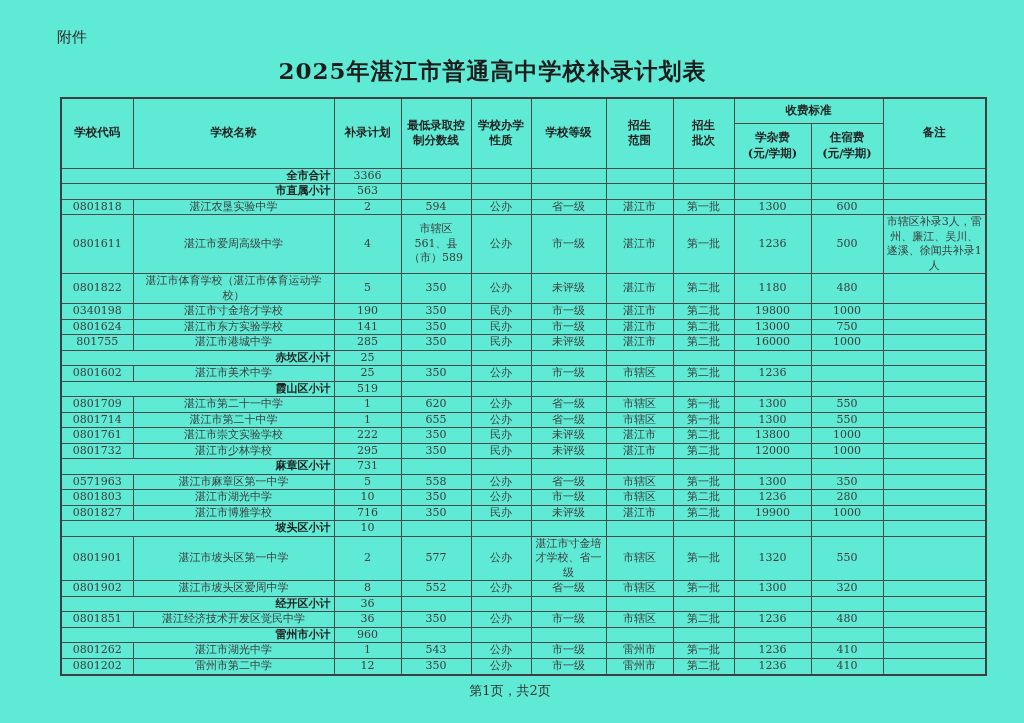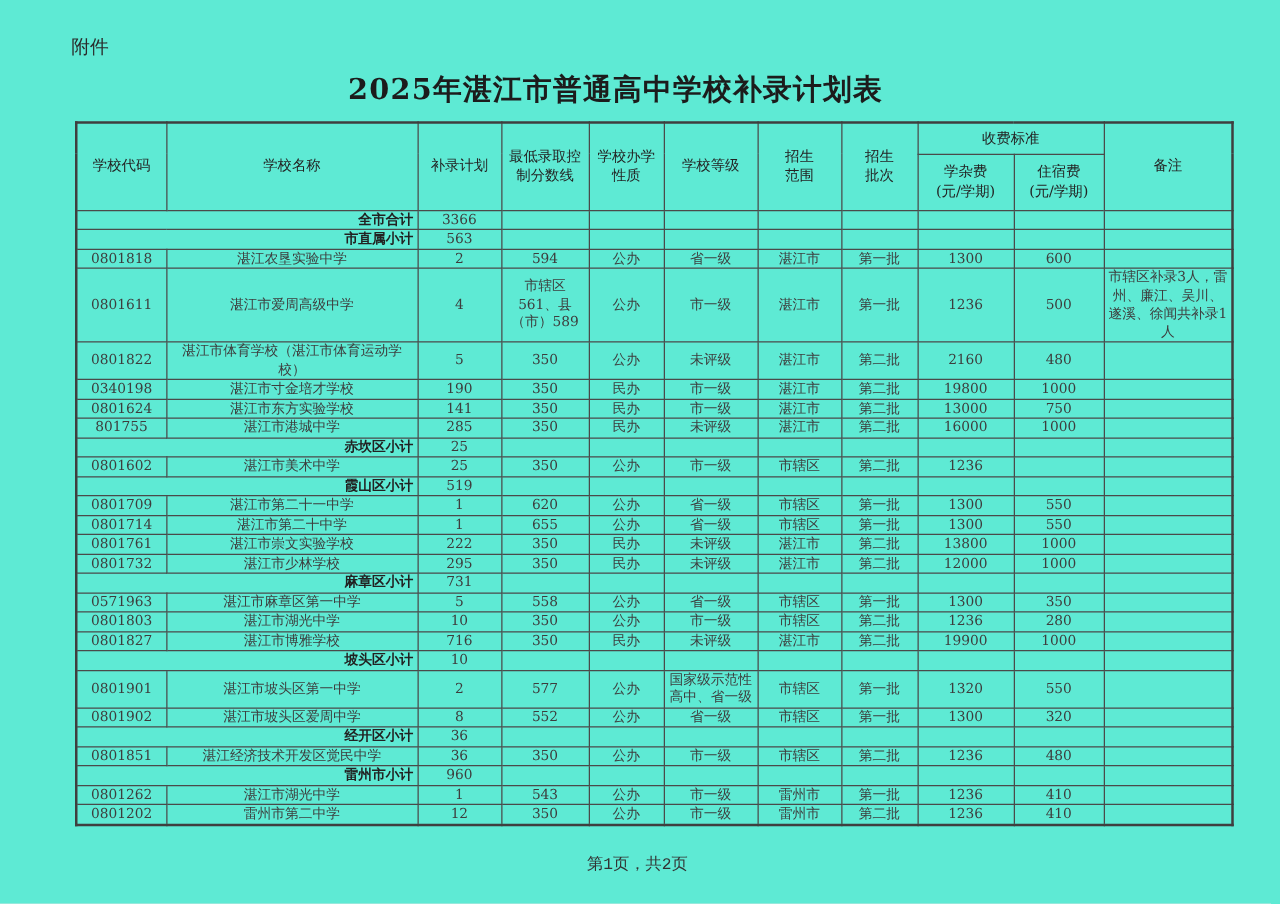--- a/index.html
+++ b/index.html
@@ -30,41 +30,41 @@
     table-layout:fixed;
     border:2px solid #3f3f3f;
   }
   .enroll th, .enroll td {
     border:1px solid #4a4a4a;
     text-align:center;
     vertical-align:middle;
     overflow:hidden;
   }
   .enroll th {
-    font-size:11.5px; font-weight:normal; color:#232323;
+    font-size:11.5px; font-weight:bold; color:#232323;
     padding:1px 5px;
     line-height:1.35;
     white-space:pre-line;
   }
   .enroll thead tr:nth-child(1) { height:25px; }
   .enroll thead tr:nth-child(2) { height:45px; }
   .enroll td {
     font-size:11px;
     padding:0 3px;
     line-height:1.32;
     color:#3d3d3d;
   }
   .enroll tbody tr { height:15px; }
   .enroll td.subtotal-label {
     font-weight:bold; color:#222222;text-align:right;
   }
   .page-footer {
     position:absolute; top:682px; left:0; right:4px;
     text-align:center;
-    font-size:13px; color:#333333;font-family:Liberation Mono, monospace;
+    font-size:13px; color:#333333;
   }
 </style>
 </head>
 <body>
 
 <div class="page">
 
   <div class="attachment-label">附件</div>
 
   <div class="page-title">2025年湛江市普通高中学校补录计划表</div>
@@ -158,21 +158,21 @@
         </tr>
         <tr>
           <td>0801822</td>
           <td>湛江市体育学校（湛江市体育运动学校）</td>
           <td>5</td>
           <td>350</td>
           <td>公办</td>
           <td>未评级</td>
           <td>湛江市</td>
           <td>第二批</td>
-          <td>2160</td>
+          <td>1180</td>
           <td>480</td>
           <td></td>
         </tr>
         <tr>
           <td>0340198</td>
           <td>湛江市寸金培才学校</td>
           <td>190</td>
           <td>350</td>
           <td>民办</td>
           <td>市一级</td>
@@ -359,21 +359,21 @@
           <td></td>
           <td></td>
           <td></td>
         </tr>
         <tr>
           <td>0801901</td>
           <td>湛江市坡头区第一中学</td>
           <td>2</td>
           <td>577</td>
           <td>公办</td>
-          <td>国家级示范性高中、省一级</td>
+          <td>湛江市寸金培才学校、省一级</td>
           <td>市辖区</td>
           <td>第一批</td>
           <td>1320</td>
           <td>550</td>
           <td></td>
         </tr>
         <tr>
           <td>0801902</td>
           <td>湛江市坡头区爱周中学</td>
           <td>8</td>

